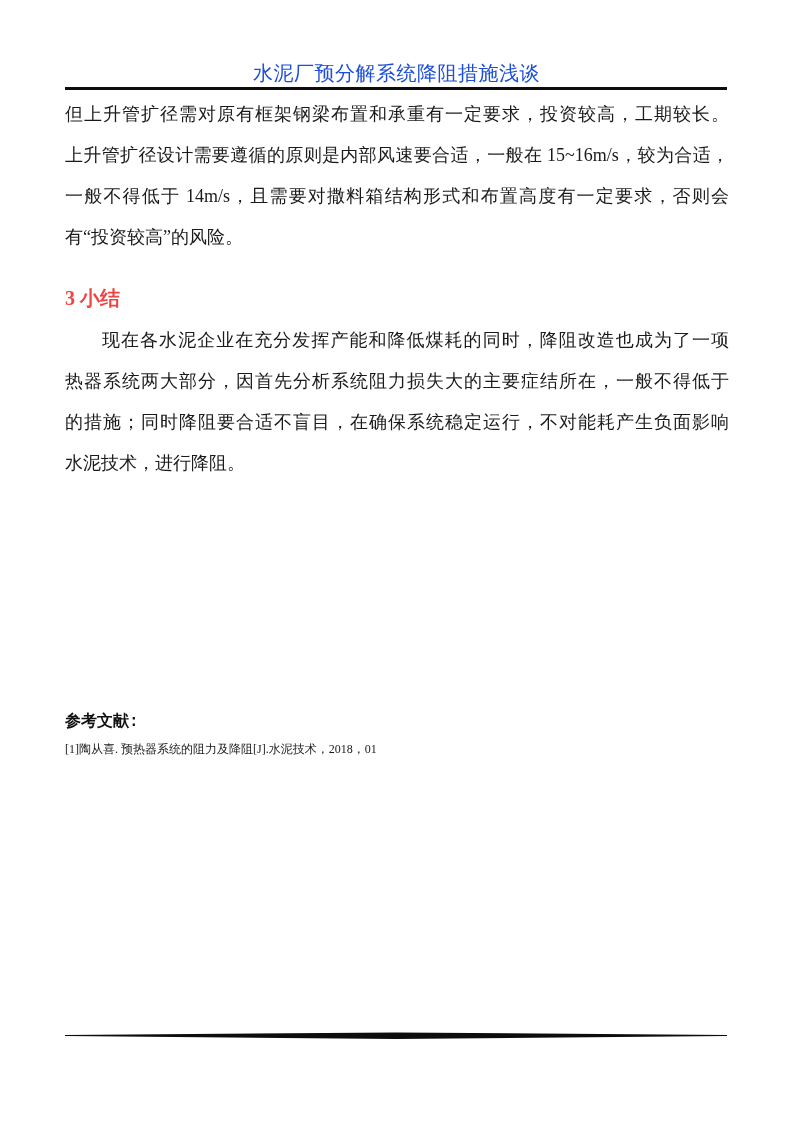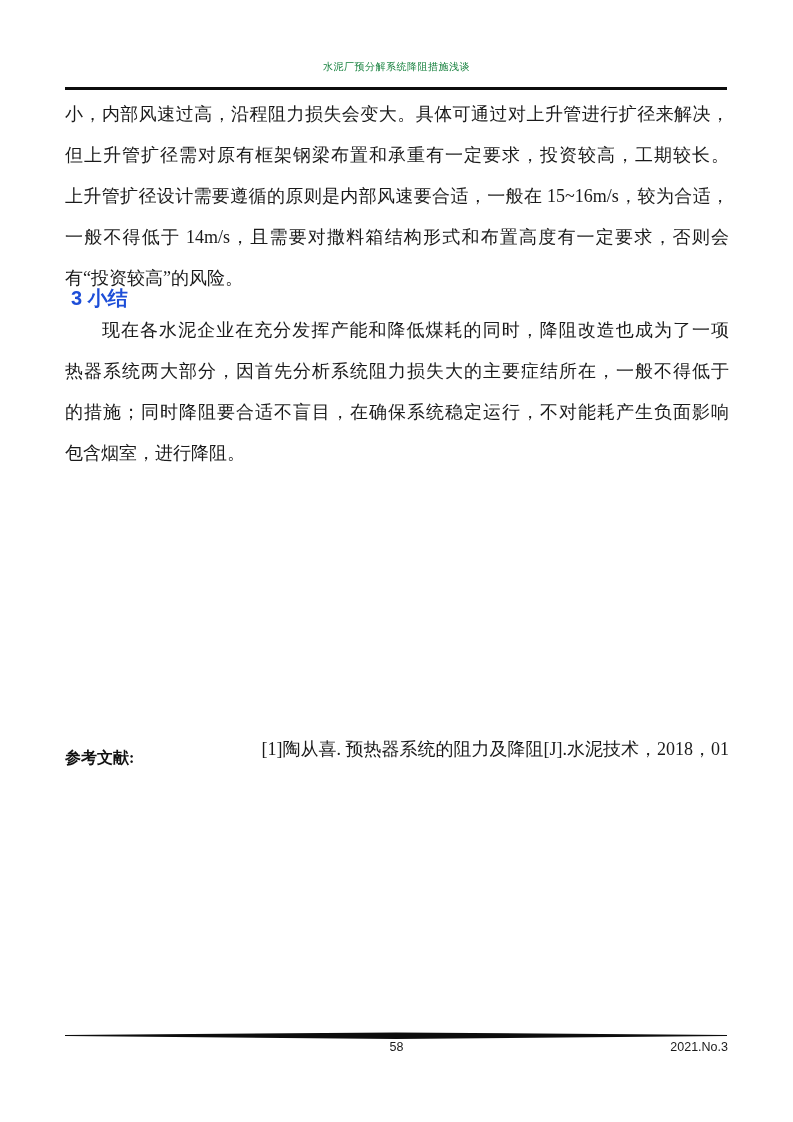--- a/index.html
+++ b/index.html
@@ -11,81 +11,79 @@
     background: #ffffff;
     font-family: "Liberation Serif", "DejaVu Serif", serif;
     color: #1a1a1a;
     overflow: hidden;
   }
   
   .header-title {
     position: absolute;
     top: 60px; left: 65px; width: 663px;
     text-align: center;
-    font-size: 10px;
+    font-size: 20px;
     letter-spacing: 0.5px;
-    color: #15803d;
+    color: #1d4ed8;
   }
   .header-rule {
     position: absolute;
     top: 87px; left: 65px; width: 662px;
     height: 2px;
     border-top: 2.5px solid #0d0d0d;
     border-bottom: 1px solid #0d0d0d;
   }
   
   .para {
     position: absolute;
     left: 65px; width: 664px;
   }
   .para1 { top: 94px; }
-  .para2 { top: 310px; }
+  .para2 { top: 320px; }
   .jline {
     display: block;
     height: 41px;
     line-height: 41px;
     font-size: 18px;
     white-space: nowrap;
     overflow: hidden;
     text-align: justify;
     text-align-last: justify;
     color: #1a1a1a;
   }
   .jline-end {
     text-align-last: left;
   }
   .indent { padding-left: 37px; }
   .section-heading {
     position: absolute;
-    top: 284px; left: 71px; width: 664px;
-    font-family: Liberation Sans, sans-serif;
+    top: 284px; left: 65px; width: 664px;
+    font-family: Liberation Serif, serif;
     font-weight: bold;
     font-size: 20px;
     line-height: 28px;
-    color: #1d4ed8;
+    color: #ef4444;
   }
   
   .refs-heading {
     position: absolute;
     top: 711px; left: 65px;
-    font-family: Liberation Serif, serif;
+    font-family: Liberation Mono, monospace;
     font-weight: bold;
     font-size: 16px;
     line-height: 22px;
     color: #111111;
-    margin-top: 36px;
   }
   .ref-item {
     position: absolute;
     top: 739px; left: 65px; width: 664px;
-    font-size: 18px;
+    font-size: 12px;
     line-height: 21px;
     white-space: nowrap;
     color: #1a1a1a;
-    text-align: right;
   }
   
   .footer-rule {
     position: absolute;
     top: 1032px; left: 65px; width: 662px; height: 8px;
   }
   .footer-row {
     position: absolute;
     top: 1040px; left: 65px; width: 663px;
     height: 18px;
@@ -106,40 +104,35 @@
 </style>
 </head>
 <body>
 
 <div class="page">
 
   <div class="header-title">水泥厂预分解系统降阻措施浅谈</div>
   <div class="header-rule"></div>
 
   <div class="para para1">
-    <span class="jline">小，内部风速过高，沿程阻力损失会变大。具体可通过对上升管进行扩径来解决，</span>
     <span class="jline">但上升管扩径需对原有框架钢梁布置和承重有一定要求，投资较高，工期较长。</span>
     <span class="jline">上升管扩径设计需要遵循的原则是内部风速要合适，一般在 15~16m/s，较为合适，</span>
     <span class="jline">一般不得低于 14m/s，且需要对撒料箱结构形式和布置高度有一定要求，否则会</span>
     <span class="jline jline-end">有“投资较高”的风险。</span>
   </div>
 
   <div class="section-heading">3 小结</div>
 
   <div class="para para2">
     <span class="jline indent">现在各水泥企业在充分发挥产能和降低煤耗的同时，降阻改造也成为了一项</span>
     <span class="jline">热器系统两大部分，因首先分析系统阻力损失大的主要症结所在，一般不得低于</span>
     <span class="jline">的措施；同时降阻要合适不盲目，在确保系统稳定运行，不对能耗产生负面影响</span>
-    <span class="jline jline-end">包含烟室，进行降阻。</span>
+    <span class="jline jline-end">水泥技术，进行降阻。</span>
   </div>
 
   <div class="refs-heading">参考文献:</div>
   <div class="ref-item">[1]陶从喜. 预热器系统的阻力及降阻[J].水泥技术，2018，01</div>
 
   <svg class="footer-rule" viewBox="0 0 662 8" preserveAspectRatio="none" aria-hidden="true">
     <polygon points="0,3 331,0.5 662,3 662,4 331,7 0,4" fill="#0d0d0d"></polygon>
   </svg>
-  <div class="footer-row">
-    <span class="footer-page">58</span>
-    <span class="footer-issue">2021.No.3</span>
-  </div>
 
 </div>
 
 </body></html>

